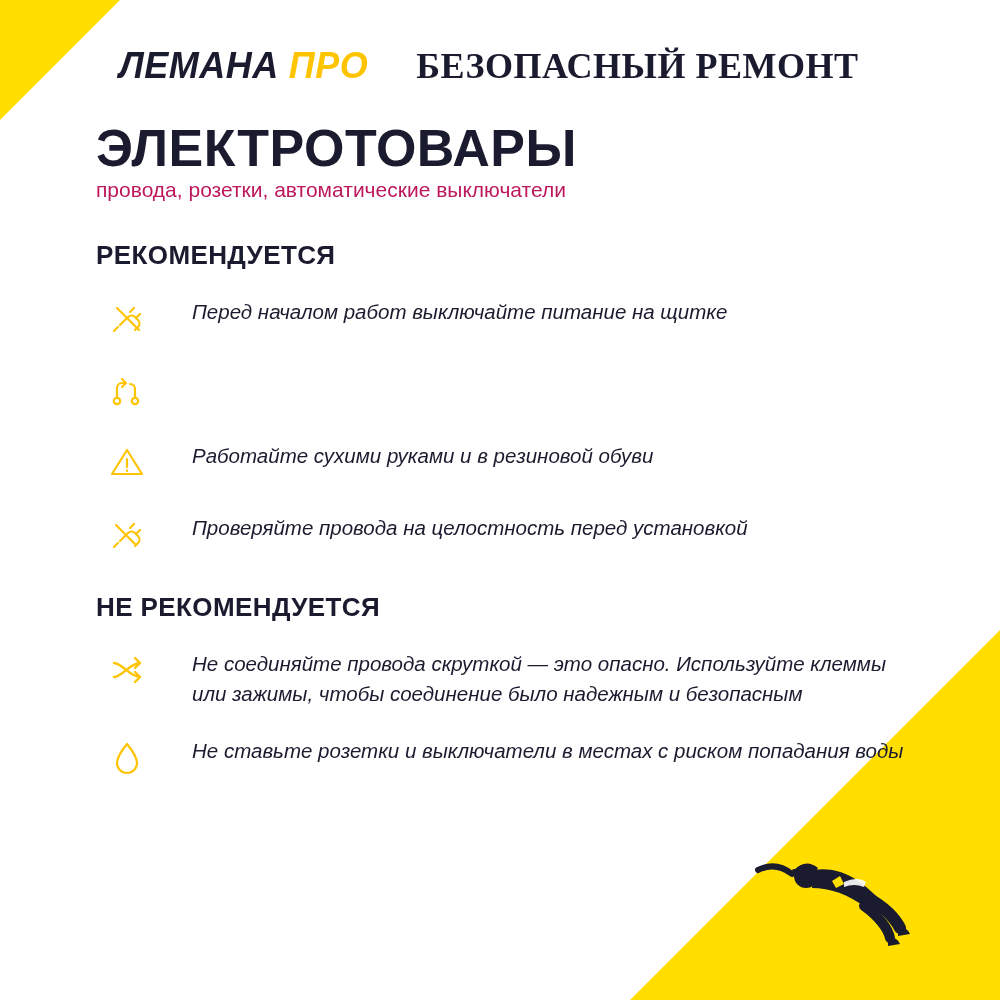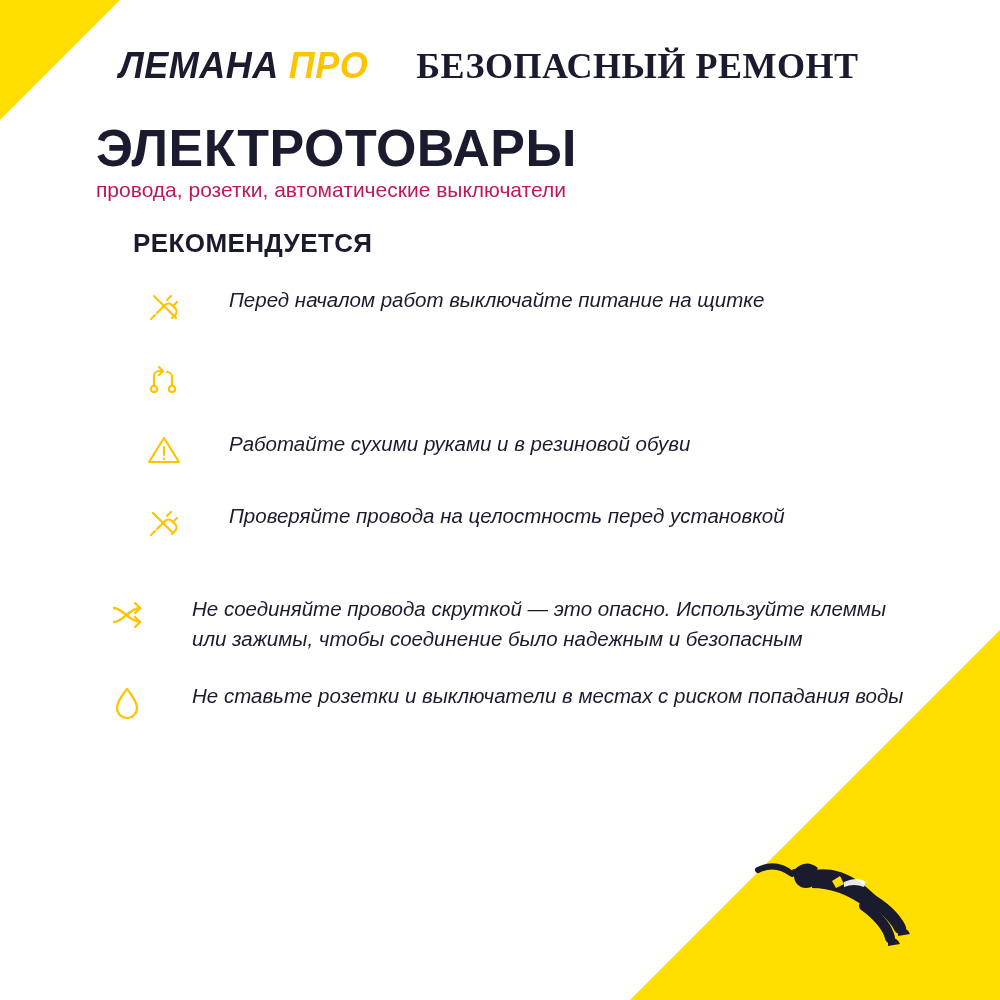--- a/index.html
+++ b/index.html
@@ -87,21 +87,21 @@
     font-size: 21px;
     color: #be185d;
   }
 
   
   .section {
     position: absolute;
     left: 96px;
     width: 830px;
   }
-  #section-recommended { top: 228px; margin-left: 37px; }
+  #section-recommended { top: 240px; }
   #section-not-recommended { top: 592px; }
 
   .section-title {
     font-size: 26px;
     font-weight: bold;
     color: #1B1B2F;
     letter-spacing: 0.4px;
     margin: 0 0 24px 0;
   }
 
@@ -201,20 +201,21 @@
         <path d="M36 19 l-4 4"></path>
         <path d="M14 32 l-4 4"></path>
         <path d="M12 14 L32 34"></path>
       </svg>
     </div>
     <div class="item-text">Проверяйте провода на целостность перед установкой</div>
   </div>
 </div>
 
 <div class="section" id="section-not-recommended">
+  <div class="section-title">НЕ РЕКОМЕНДУЕТСЯ</div>
 
   <div class="item">
     <div class="item-icon">
       <svg width="46" height="46" viewBox="0 0 46 46" fill="none" stroke="#FFC400" stroke-width="2.4" stroke-linecap="round" stroke-linejoin="round">
         <path d="M10 16 C18 16 26 30 36 30"></path>
         <path d="M10 30 C18 30 26 16 36 16"></path>
         <path d="M31 11 l5 5 -5 5"></path>
         <path d="M31 25 l5 5 -5 5"></path>
       </svg>
     </div>

